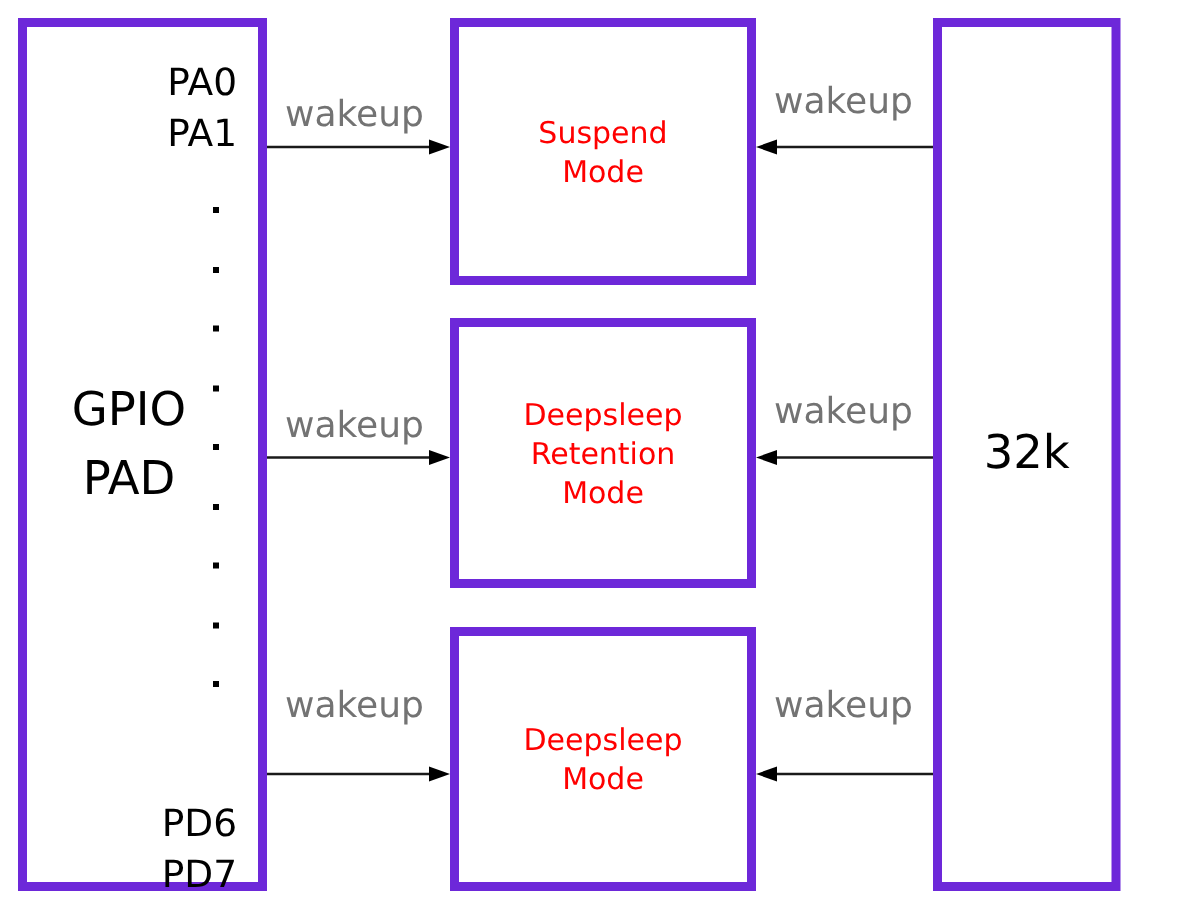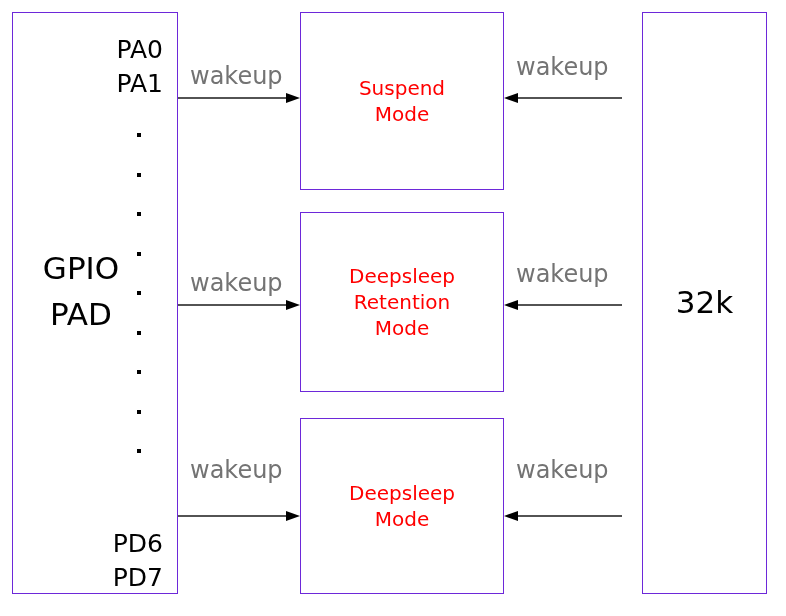--- a/index.html
+++ b/index.html
@@ -15,21 +15,21 @@
     width: 786px;
     height: 616px;
     background: #ffffff;
     overflow: hidden;
   }
 
   
   .box {
     position: absolute;
     box-sizing: border-box;
-    border: 1px solid #6d28d9;
+    border: 6px solid #6d28d9;
     background: #ffffff;
   }
 
   
   #gpio-pad-box {
     left: 12px;
     top: 12px;
     width: 166px;
     height: 582px;
   }
@@ -101,21 +101,20 @@
     top: 12px;
     width: 125px;
     height: 582px;
     display: flex;
     flex-direction: column;
     align-items: center;
     justify-content: center;
     color: #000000;
     font-size: 31px;
     line-height: 1.35;
-    margin-left: 20px;
   }
   .timer-line { white-space: nowrap; }
 
   
   .arrow-svg {
     position: absolute;
     overflow: visible;
   }
   .arrow-line {
     stroke: #1a1a1a;

